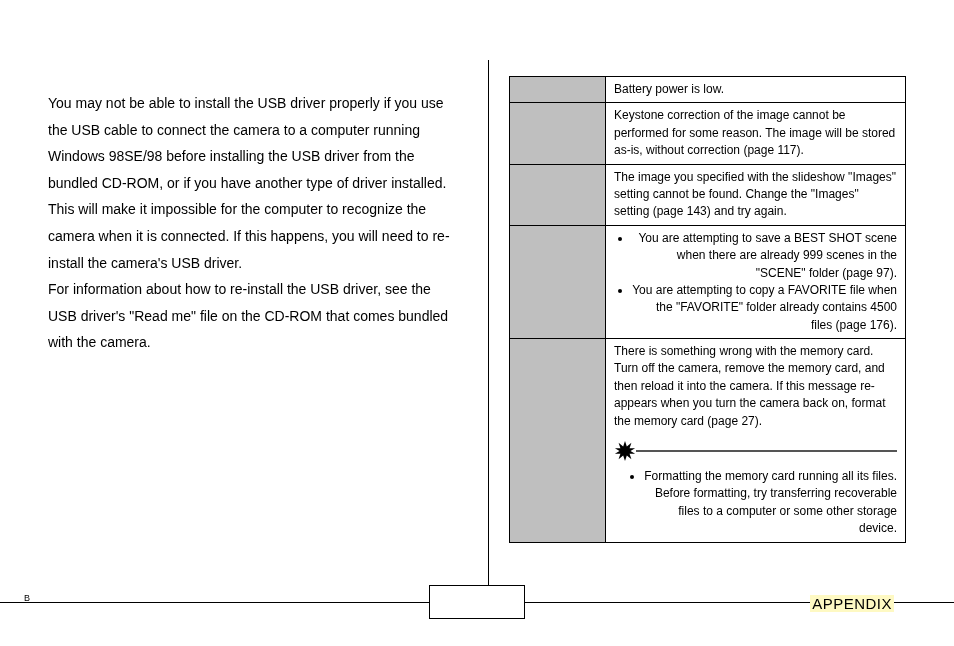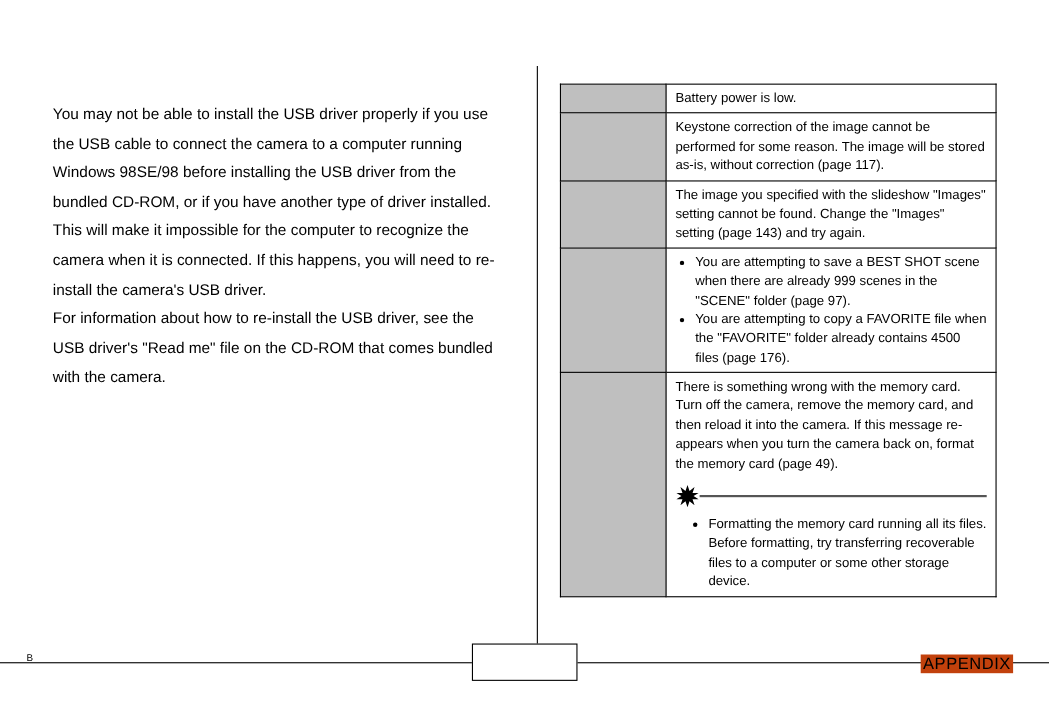--- a/index.html
+++ b/index.html
@@ -43,21 +43,21 @@
     vertical-align: top;
     font-size: 12px;
     line-height: 1.45;
     padding: 4px 8px;
   }
   table.msgs td.key {
     width: 96px;
     background: #bfbfbf;
   }
   ul.bul { list-style: disc; padding-left: 18px; }
-  ul.bul li { margin: 0; text-indent: 0; }
+  ul.bul li { margin: 0; text-indent: 0; text-align: right; }
   .important-row { padding: 4px 8px 8px 8px; }
   .important-hdr {
     display: flex;
     align-items: center;
     margin: 10px 0 6px 0;
   }
   .important-hdr .line {
     flex: 1;
     height: 2px;
     background: #555;
@@ -83,25 +83,25 @@
     background: #fff;
   }
   .footer .b {
     position: absolute;
     left: 24px;
     top: -10px;
     font-size: 9px;
   }
   .footer .appendix {
     position: absolute;
-    right: 33px;
+    right: 60px;
     top: -8px;
     font-size: 15px;
     letter-spacing: 0.5px;
-    background: #c2410c;
+    background: #fef9c3;
     padding: 0 2px;
   }
 </style>
 </head>
 <body>
 
 <div class="page">
 
   <div class="columns">
 
@@ -132,21 +132,21 @@
           <td>
             <ul class="bul">
               <li>You are attempting to save a BEST SHOT scene when there are already 999 scenes in the "SCENE" folder (page 97).</li>
               <li>You are attempting to copy a FAVORITE file when the "FAVORITE" folder already contains 4500 files (page 176).</li>
             </ul>
           </td>
         </tr>
         <tr>
           <td class="key"></td>
           <td class="important-row">
-            <div>There is something wrong with the memory card. Turn off the camera, remove the memory card, and then reload it into the camera. If this message re-appears when you turn the camera back on, format the memory card (page 49).</div>
+            <div>There is something wrong with the memory card. Turn off the camera, remove the memory card, and then reload it into the camera. If this message re-appears when you turn the camera back on, format the memory card (page 27).</div>
             <div class="important-hdr">
               <svg class="starburst" viewBox="0 0 24 24">
                 <polygon fill="#000" points="12,1 14,7 19,3 17,9 23,9 18,12 23,15 17,15 19,21 14,17 12,23 10,17 5,21 7,15 1,15 6,12 1,9 7,9 5,3 10,7"></polygon>
               </svg>
               <div class="line"></div>
             </div>
             <ul class="bul" style="padding-left:30px;">
               <li>Formatting the memory card running all its files. Before formatting, try transferring recoverable files to a computer or some other storage device.</li>
             </ul>
           </td>

